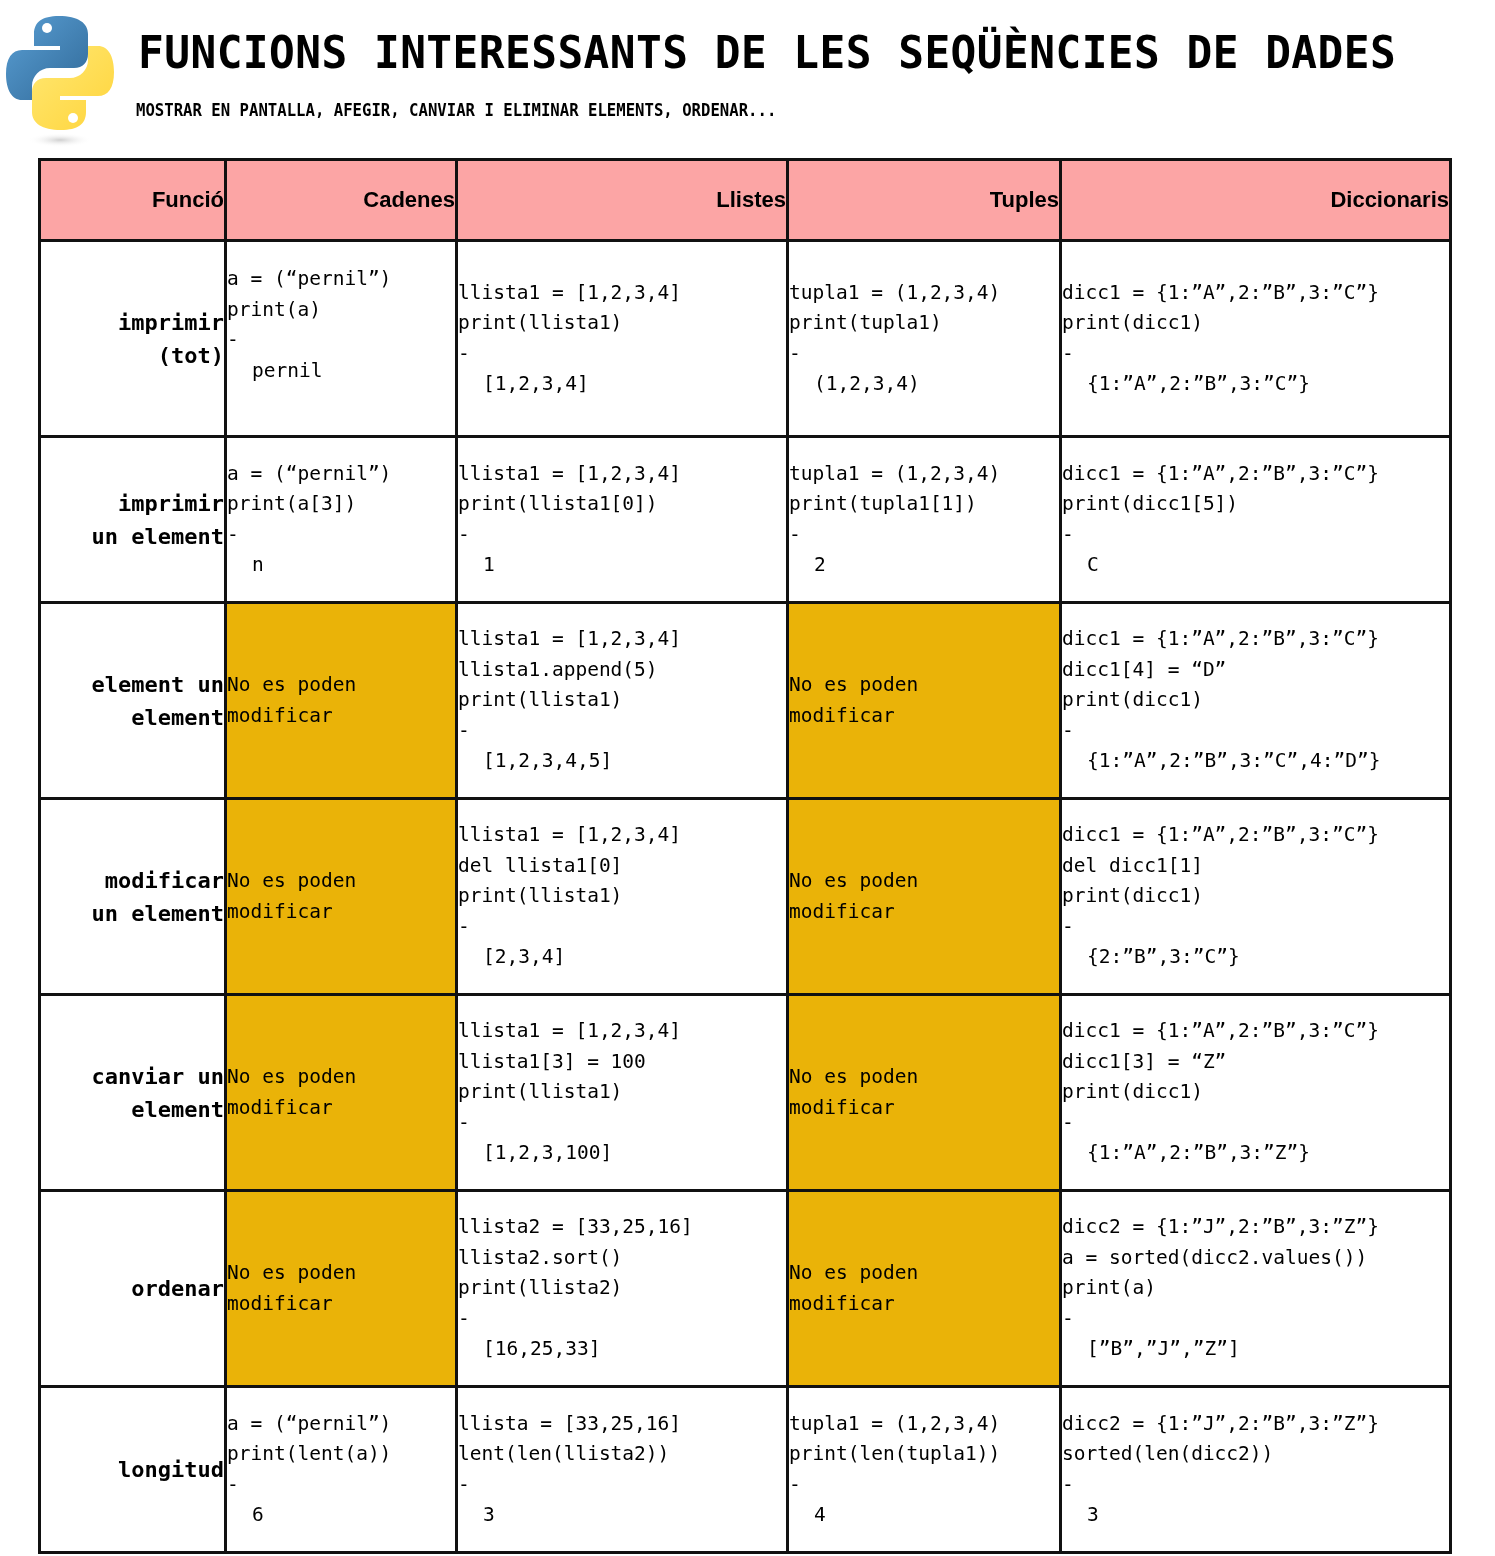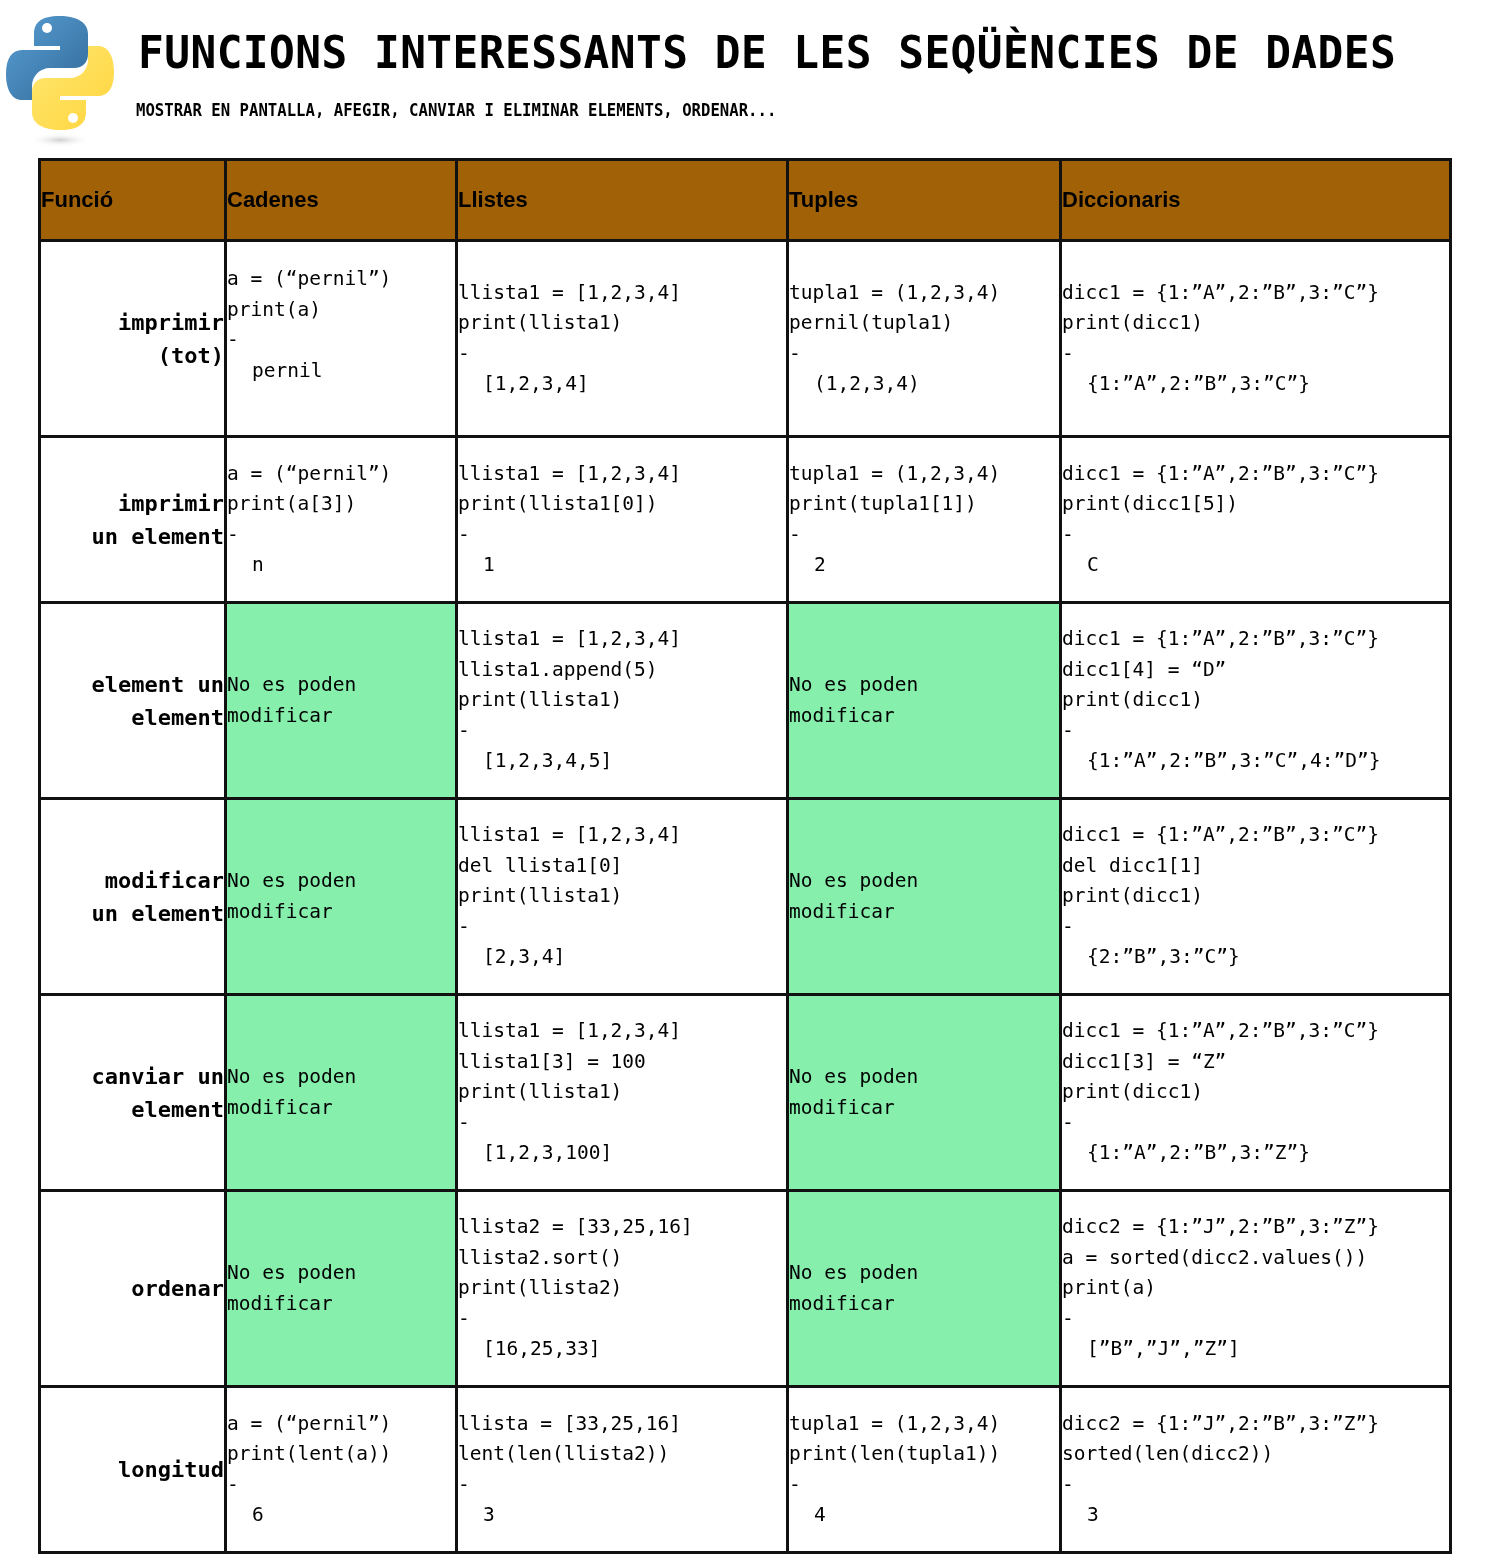--- a/index.html
+++ b/index.html
@@ -2,24 +2,24 @@
 <html><head>
 <meta charset="utf-8">
 <style>
   html, body { margin:0; padding:0; background:#ffffff; }
   body { width:1495px; height:1556px; position:relative; overflow:hidden; font-family:"DejaVu Sans Mono", monospace; color:#000; }
   .logo { position:absolute; left:4px; top:12px; width:112px; height:136px; }
   .title { position:absolute; left:138px; top:26px; font-family:"DejaVu Sans Mono", monospace; font-weight:bold; font-size:45px; letter-spacing:0.5px; white-space:nowrap; transform:scaleX(0.95); transform-origin:left top; }
   .subtitle { position:absolute; left:136px; top:100px; font-family:"DejaVu Sans Mono", monospace; font-weight:bold; font-size:17px; white-space:nowrap; transform:scaleX(0.92); transform-origin:left top; }
   table.grid { position:absolute; left:38px; top:158px; border-collapse:collapse; table-layout:fixed; width:1411px; }
   table.grid td, table.grid th { border:3px solid #111; padding:0; vertical-align:middle; }
-  table.grid th { background:#a16207; height:78px; font-family:"Liberation Sans", sans-serif; font-weight:bold; font-size:22px; text-align:left; }
+  table.grid th { background:#fca5a5; height:78px; font-family:"Liberation Sans", sans-serif; font-weight:bold; font-size:22px; text-align:right; }
   td.func { text-align:right; font-family:"DejaVu Sans Mono", monospace; font-weight:bold; font-size:22px; line-height:33px; }
   td.code { padding-left:17px; font-family:"DejaVu Sans Mono", monospace; font-size:19.5px; line-height:30.5px; white-space:pre; }
-  td.code.grey { background:#86efac; }
+  td.code.grey { background:#eab308; }
   .line { display:block; }
   .out { padding-left:25px; }
 </style>
 </head>
 <body>
 
 <svg class="logo" viewBox="0 0 112 136" xmlns="http://www.w3.org/2000/svg">
   <defs>
     <linearGradient id="gb" x1="0" y1="0" x2="1" y2="1">
         <stop offset="0" stop-color="#5a9fd4"></stop>
@@ -63,21 +63,21 @@
   </thead>
   <tbody>
 
     <tr style="height:196px">
       <td class="func">
           <span class="line">imprimir</span>
           <span class="line">(tot)</span>
         </td>
       <td class="code" style="vertical-align:top;padding-top:22px"><span class="line">a = (“pernil”)</span><span class="line">print(a)</span><span class="line">-</span><span class="line out">pernil</span></td>
       <td class="code"><span class="line">llista1 = [1,2,3,4]</span><span class="line">print(llista1)</span><span class="line">-</span><span class="line out">[1,2,3,4]</span></td>
-      <td class="code"><span class="line">tupla1 = (1,2,3,4)</span><span class="line">pernil(tupla1)</span><span class="line">-</span><span class="line out">(1,2,3,4)</span></td>
+      <td class="code"><span class="line">tupla1 = (1,2,3,4)</span><span class="line">print(tupla1)</span><span class="line">-</span><span class="line out">(1,2,3,4)</span></td>
       <td class="code"><span class="line">dicc1 = {1:”A”,2:”B”,3:”C”}</span><span class="line">print(dicc1)</span><span class="line">-</span><span class="line out">{1:”A”,2:”B”,3:”C”}</span></td>
     </tr>
 
     <tr style="height:166px">
       <td class="func">
           <span class="line">imprimir</span>
           <span class="line">un element</span>
         </td>
       <td class="code"><span class="line">a = (“pernil”)</span><span class="line">print(a[3])</span><span class="line">-</span><span class="line out">n</span></td>
       <td class="code"><span class="line">llista1 = [1,2,3,4]</span><span class="line">print(llista1[0])</span><span class="line">-</span><span class="line out">1</span></td>

